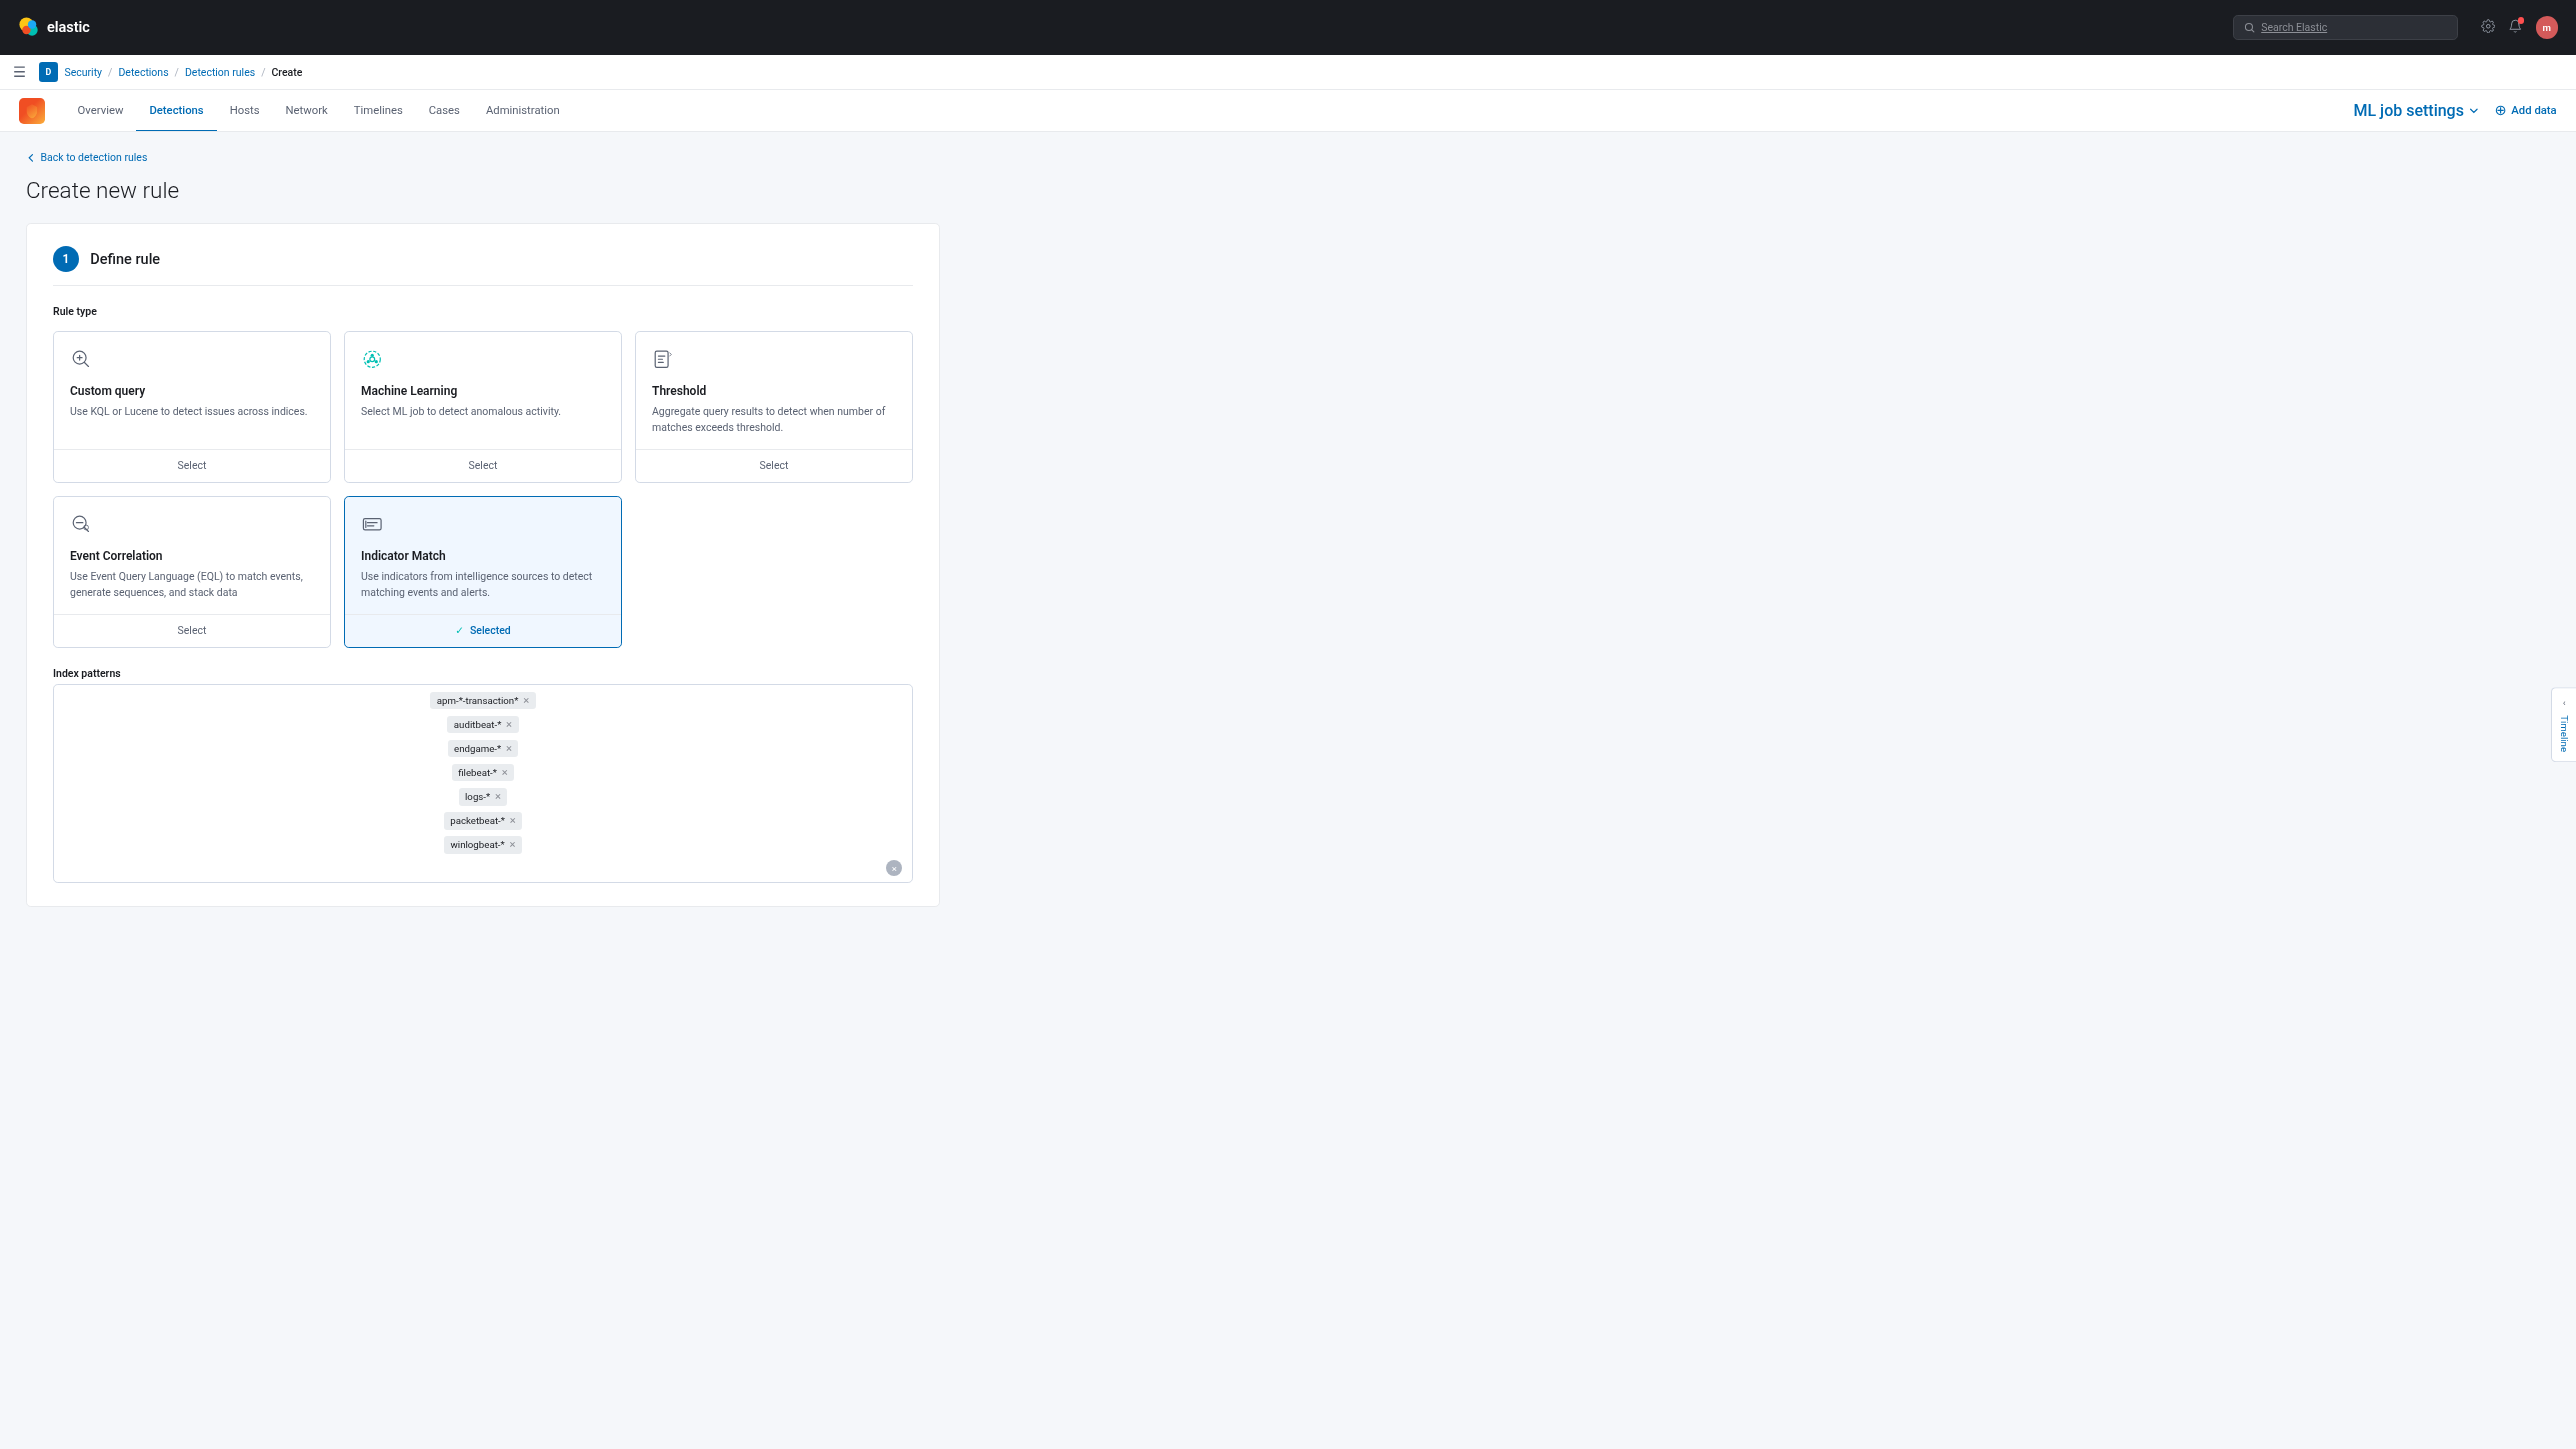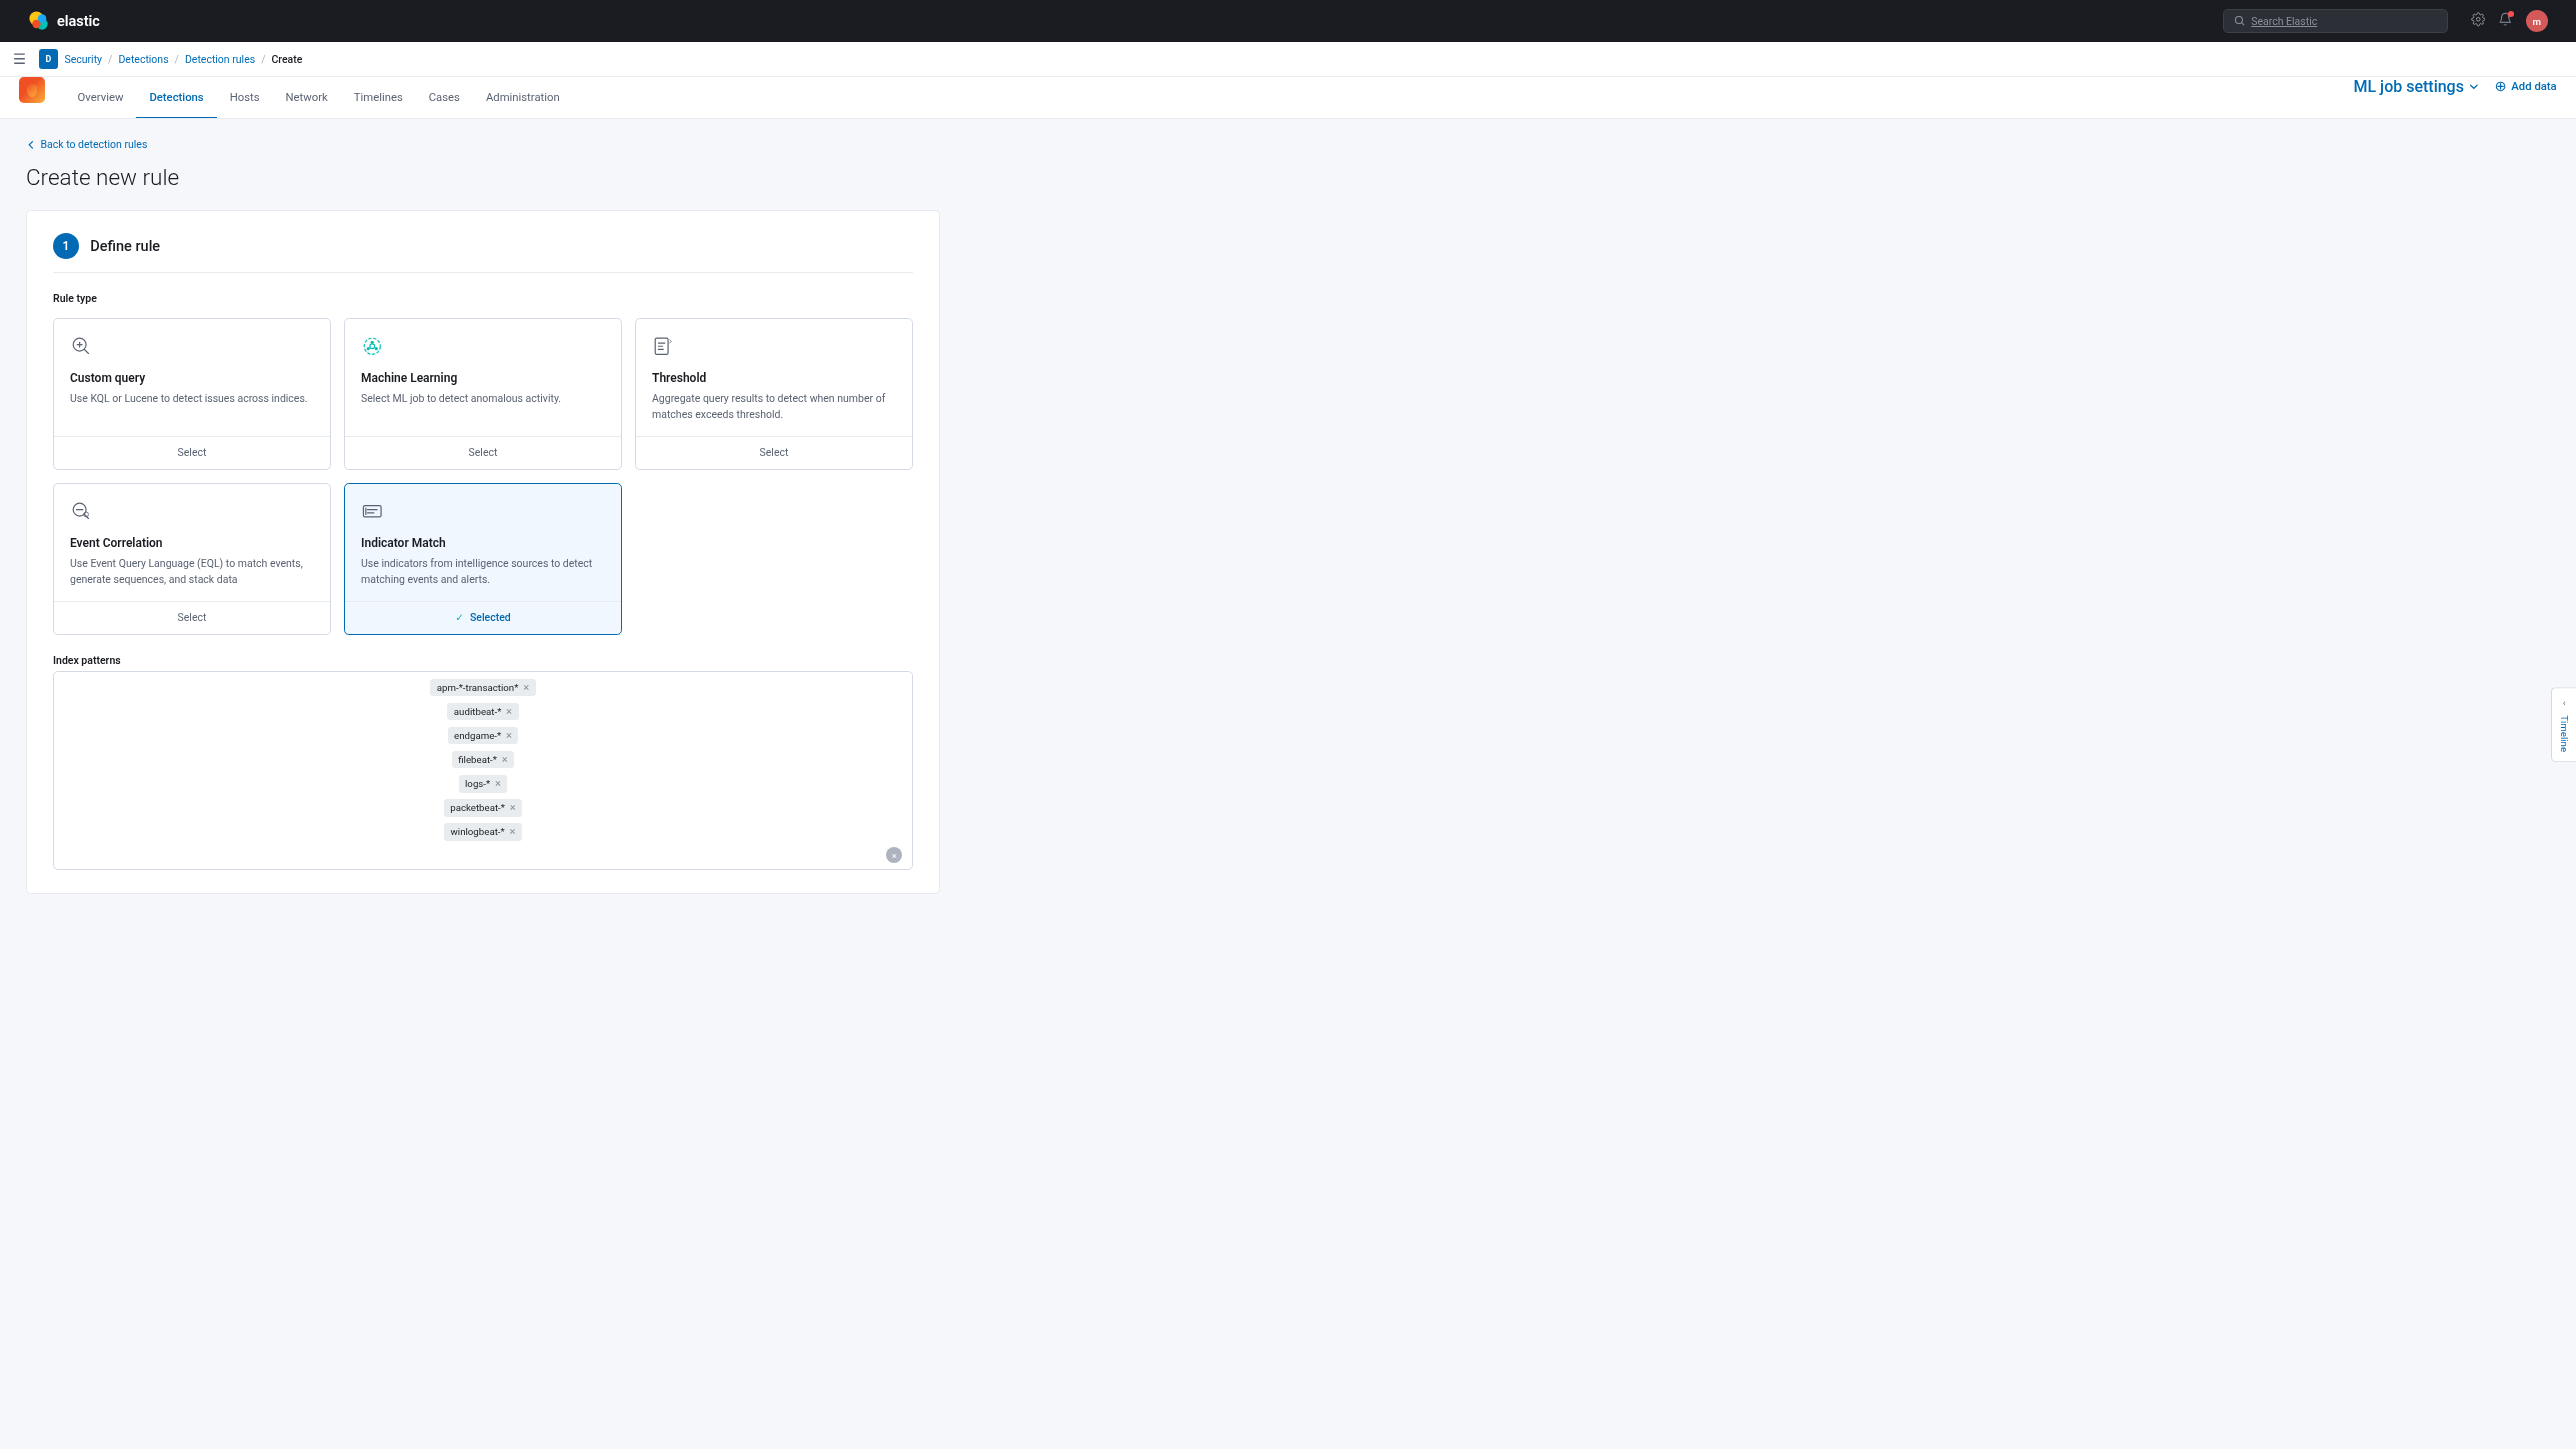--- a/index.html
+++ b/index.html
@@ -1,24 +1,24 @@
 <!DOCTYPE html>
 <html style="font-size:13px"><head>
   <meta charset="utf-8">
   <style>
     * { box-sizing: border-box; margin: 0; padding: 0; }
     body { font-family: -apple-system, BlinkMacSystemFont, 'Segoe UI', Roboto, sans-serif; background: #f5f7fa; color: #1a1c21; font-size: 11.3px; }
 
     
     .topbar {
       background: #1a1c21;
-      height: 42px;
-      display: flex;
-      align-items: center;
-      padding: 0 28px;
+      height: 55px;
+      display: flex;
+      align-items: center;
+      padding: 0 18px;
       gap: 9.7px;
     }
     .topbar-logo {
       display: flex;
       align-items: center;
       gap: 6.4px;
       color: white;
       font-size: 14.5px;
       font-weight: 600;
     }
@@ -111,21 +111,21 @@
     }
     .breadcrumb-sep { color: #adb4c0; }
     .breadcrumb-current { color: #1a1c21; font-weight: 500; }
 
     
     .navbar {
       background: white;
       border-bottom: 0.8px solid #e8eaed;
       height: 42px;
       display: flex;
-      align-items: flex-start;
+      align-items: center;
       padding: 0 19.3px;
     }
     .nav-logo {
       width: 26px;
       height: 26px;
       background: linear-gradient(135deg, #f04e23 40%, #fbb03b 100%);
       border-radius: 4.8px;
       display: flex;
       align-items: center;
       justify-content: center;

